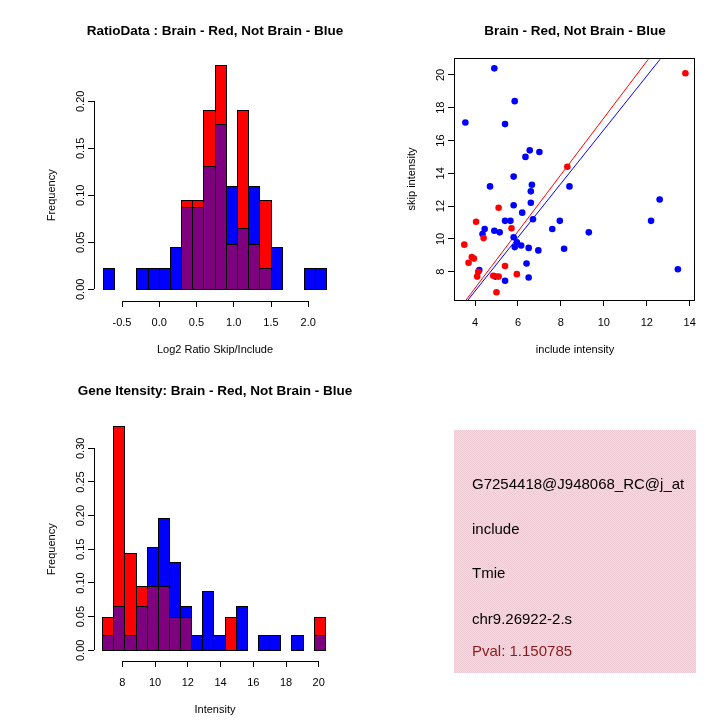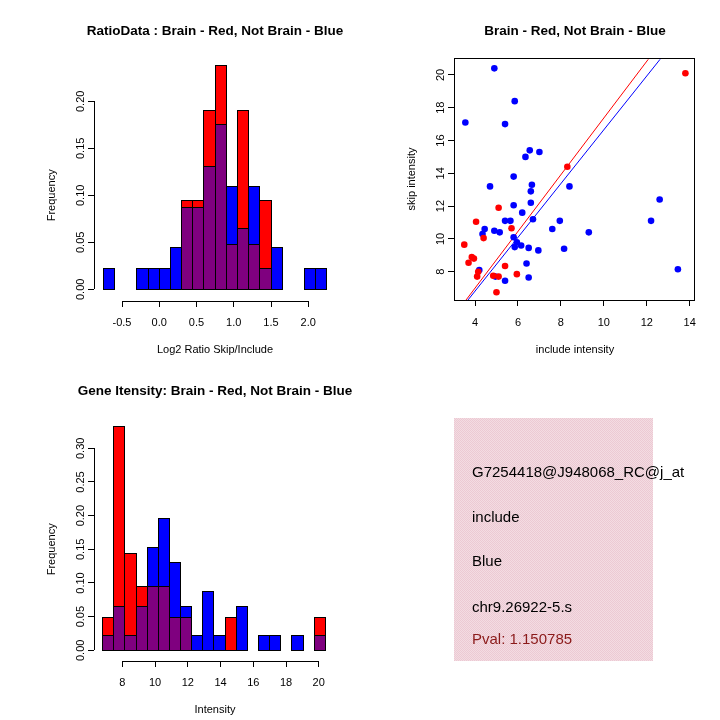--- a/index.html
+++ b/index.html
@@ -4,21 +4,21 @@
 <style>
   html,body{margin:0;padding:0;background:#fff;}
   body{width:720px;height:720px;font-family:"Liberation Sans","DejaVu Sans",sans-serif;}
   .figure{position:relative;width:720px;height:720px;background:#fff;overflow:hidden;margin-left:35px;}
   .panel{position:absolute;width:360px;height:360px;}
   #panel-hist-ratio{left:0;top:0;}
   #panel-scatter{left:360px;top:0;}
   #panel-hist-gene{left:0;top:360px;}
   #panel-info{left:360px;top:360px;}
   .info-box{
-    position:absolute;left:59px;top:58px;width:199px;height:243px;
+    position:absolute;left:59px;top:70px;width:242px;height:243px;
     background-image:
       linear-gradient(45deg, rgba(255,255,255,.35) 25%, transparent 25%, transparent 75%, rgba(255,255,255,.35) 75%),
       linear-gradient(45deg, rgba(255,255,255,.35) 25%, transparent 25%, transparent 75%, rgba(255,255,255,.35) 75%);
     background-size:2px 2px;background-position:0 0,1px 1px;
   }
   .info-line{
     position:absolute;left:18px;font-size:15px;color:#000;white-space:nowrap;
     letter-spacing:0px;
   }
   svg text{font-family:"Liberation Sans","DejaVu Sans",sans-serif;}
@@ -229,18 +229,18 @@
       <rect x="223.4984" y="275.48740000000004" width="11.131599999999992" height="14.812599999999975" fill="#0000FF" stroke="#000" shape-rendering="crispEdges"></rect>
       <rect x="234.63" y="275.48740000000004" width="11.131599999999992" height="14.812599999999975" fill="#0000FF" stroke="#000" shape-rendering="crispEdges"></rect>
       <rect x="256.8932" y="275.48740000000004" width="11.131599999999992" height="14.812599999999975" fill="#0000FF" stroke="#000" shape-rendering="crispEdges"></rect>
       <rect x="279.1564000000001" y="275.48740000000004" width="11.131599999999992" height="14.812599999999975" fill="#7F007F" stroke="#000" shape-rendering="crispEdges"></rect>
       <rect x="279.1564000000001" y="257.9816" width="11.131599999999992" height="17.505800000000022" fill="#FF0000" stroke="#000" shape-rendering="crispEdges"></rect>
     </svg>
   <div id="panel-info" class="panel">
     <div class="info-box" id="info-box" style="background-color: rgb(236, 201, 211);">
       <div class="info-line" style="top:45px">G7254418@J948068_RC@j_at</div>
       <div class="info-line" style="top:90px">include</div>
-      <div class="info-line" style="top:134px">Blue</div>
-      <div class="info-line" style="top:180px">chr9.26922-5.s</div>
+      <div class="info-line" style="top:134px">Tmie</div>
+      <div class="info-line" style="top:180px">chr9.26922-2.s</div>
       <div class="info-line" style="top: 212px; color: rgb(139, 26, 26);">Pval: 1.150785</div>
     </div>
   </div>
 </div>
 
 </body></html>

